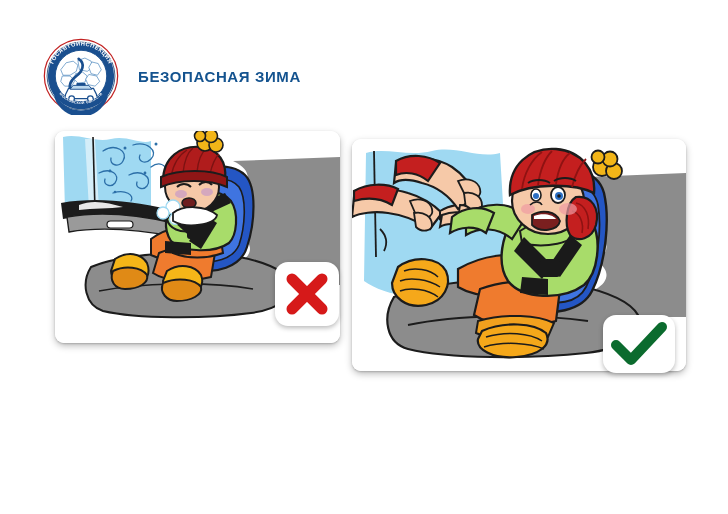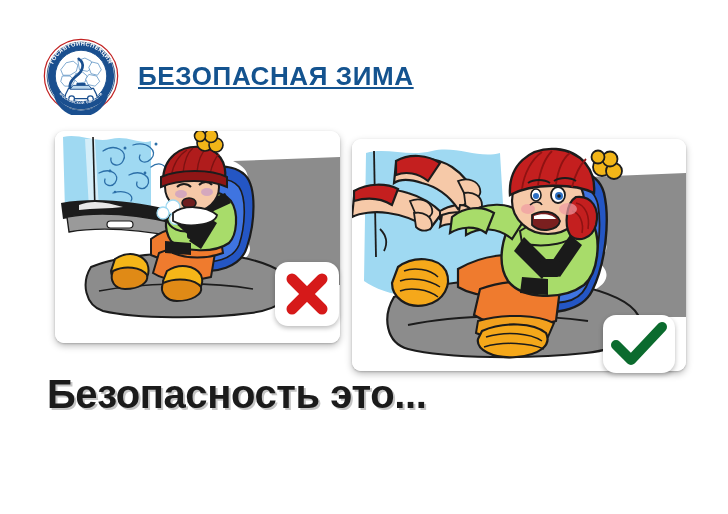--- a/index.html
+++ b/index.html
@@ -36,27 +36,26 @@
   }
   .logo-wrap {
     width: 78px;
     height: 78px;
     position: relative;
     flex: 0 0 auto;
   }
   .logo-svg { display: block; width: 78px; height: 78px; }
 
   .header-title {
-    font-size: 26px;
+    font-size: 15px;
     font-weight: bold;
     letter-spacing: 0.6px;
     color: #14538f;
     white-space: nowrap;
     font-family: "Liberation Sans", sans-serif;
-    text-decoration: underline;
   }
 
   
   .cards {
     position: absolute;
     left: 0; top: 0; right: 0; bottom: 0;
     pointer-events: none;
   }
   .card {
     position: absolute;
@@ -409,16 +408,15 @@
       </svg>
     </div>
 
     <div class="badge badge-check">
       <svg viewBox="0 0 72 58" width="72" height="58">
         <path d="M13,30 L28,45 L59,12" fill="none" stroke="#0b6b2e" stroke-width="10" stroke-linecap="round" stroke-linejoin="round"></path>
       </svg>
     </div>
   </div>
 
-  <div class="headline">Безопасность это...</div>
 
 
 </div>
 
 </body></html>

